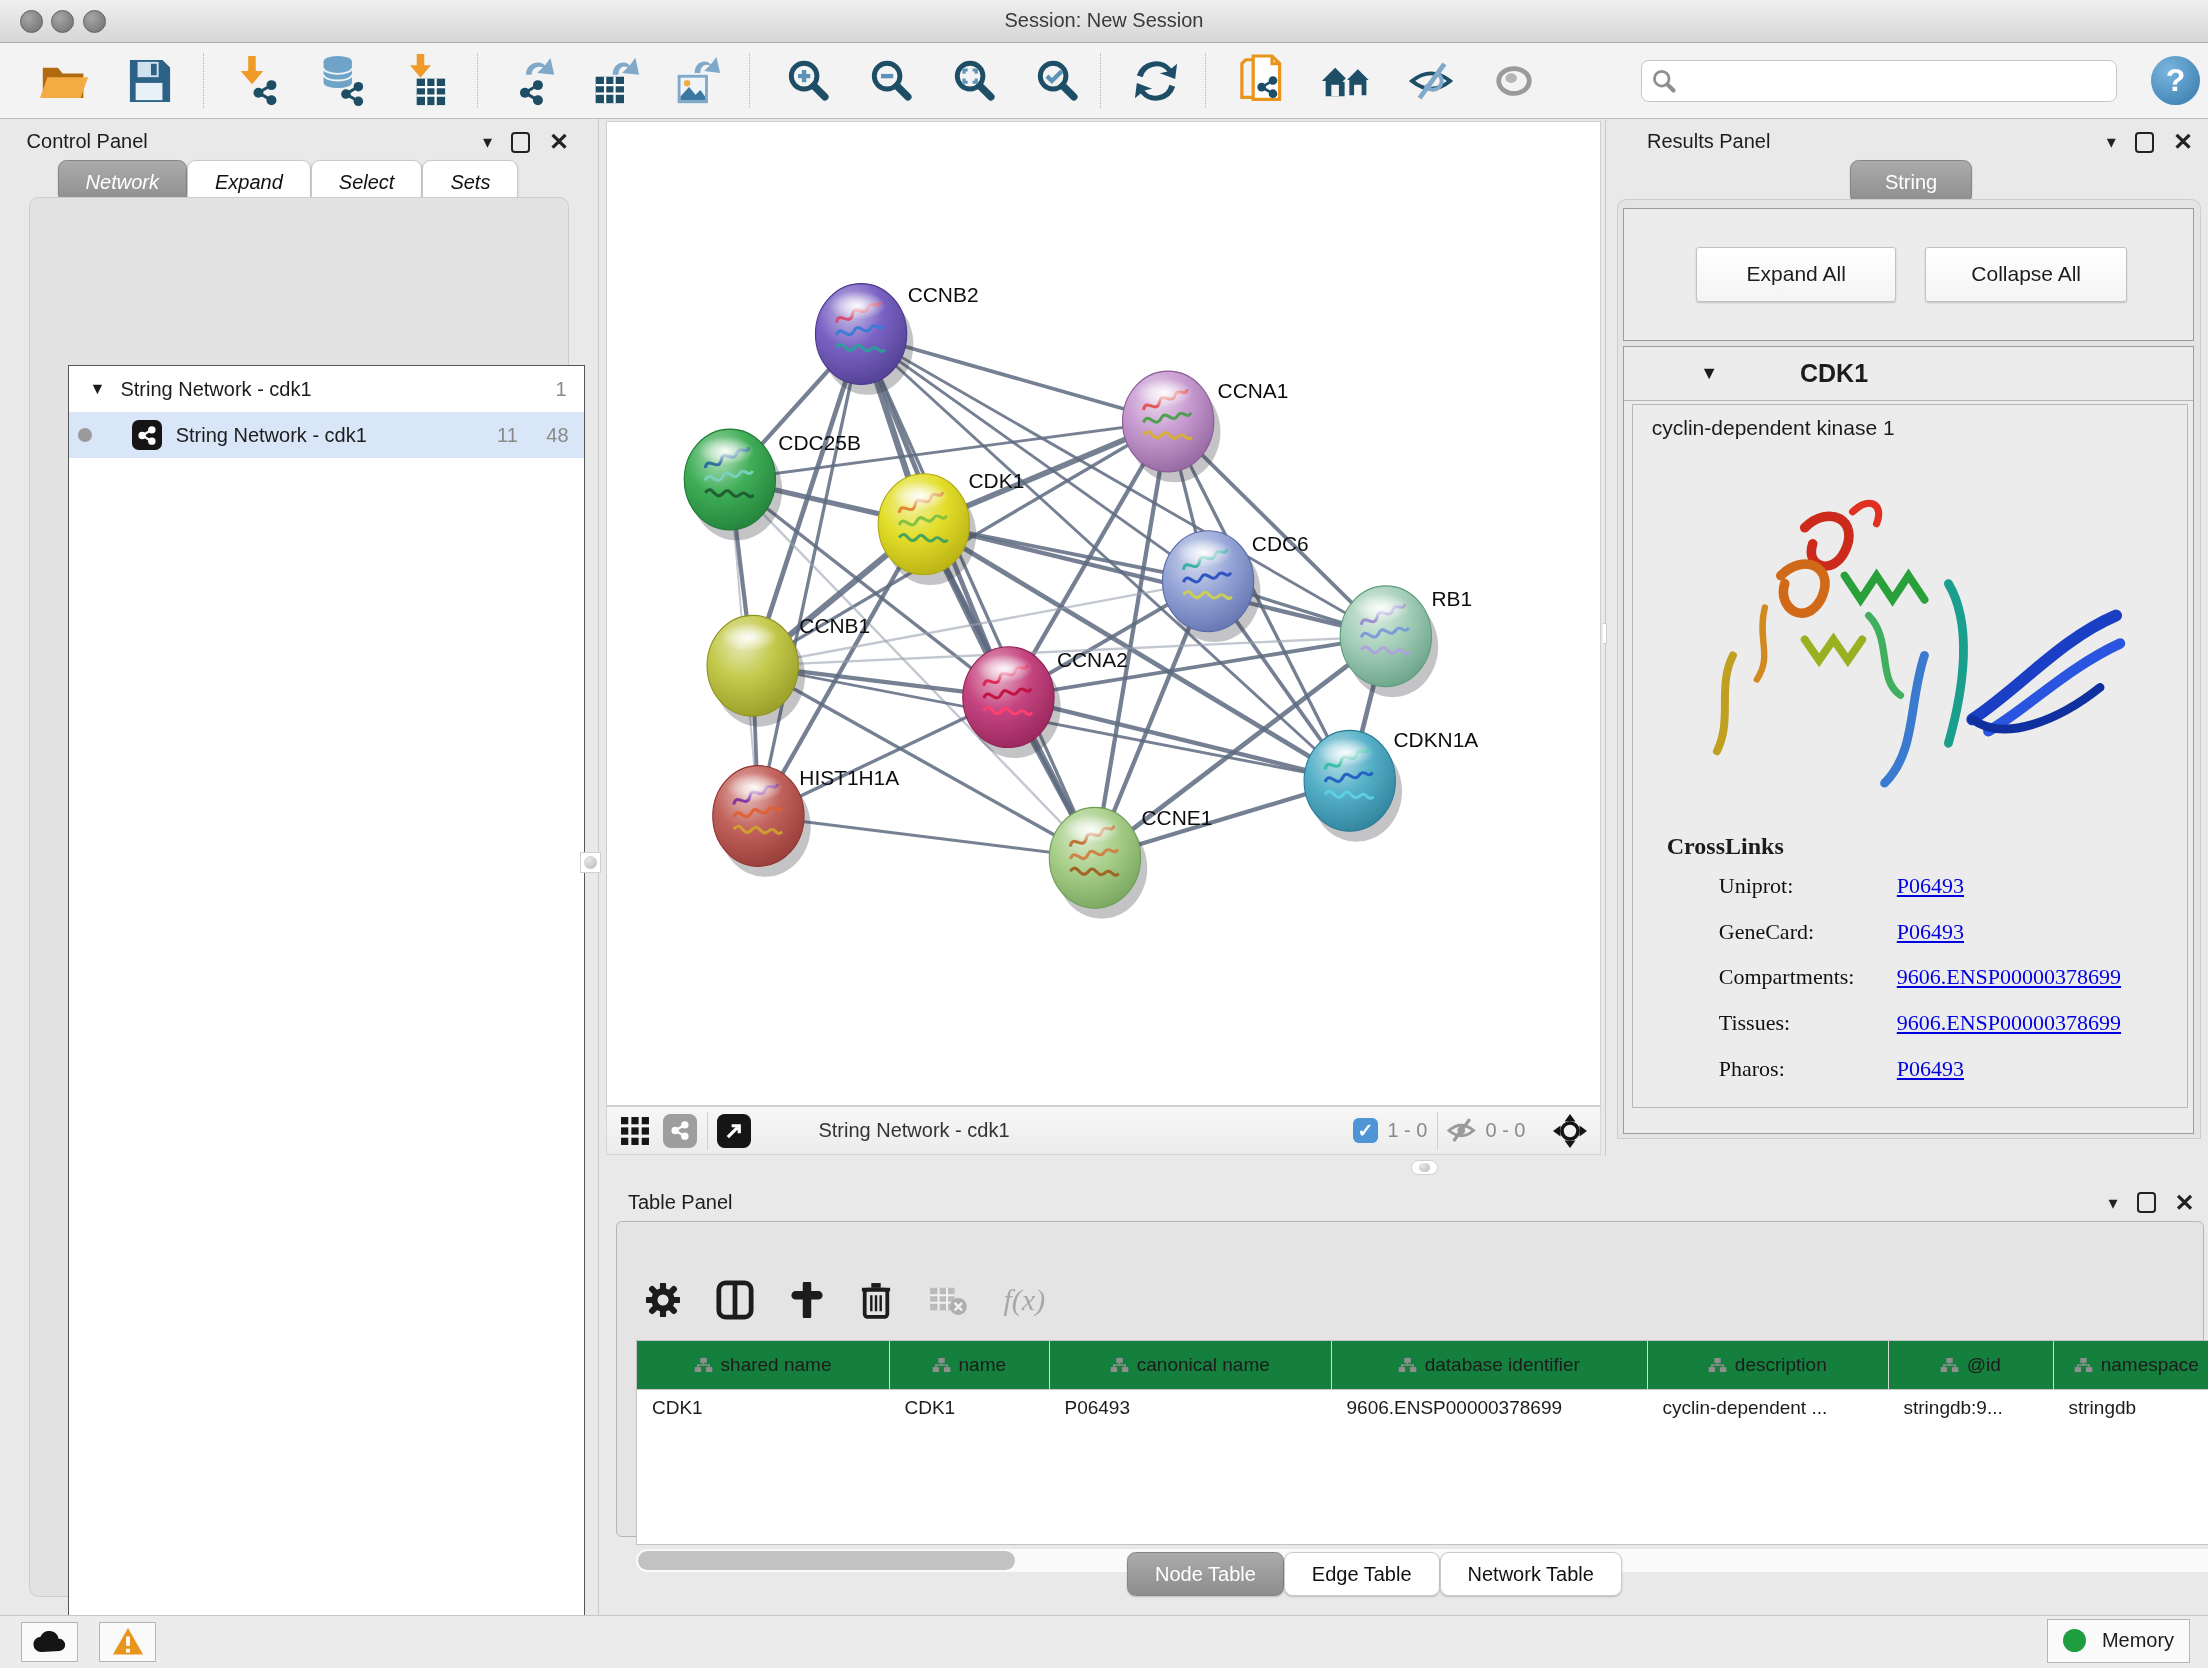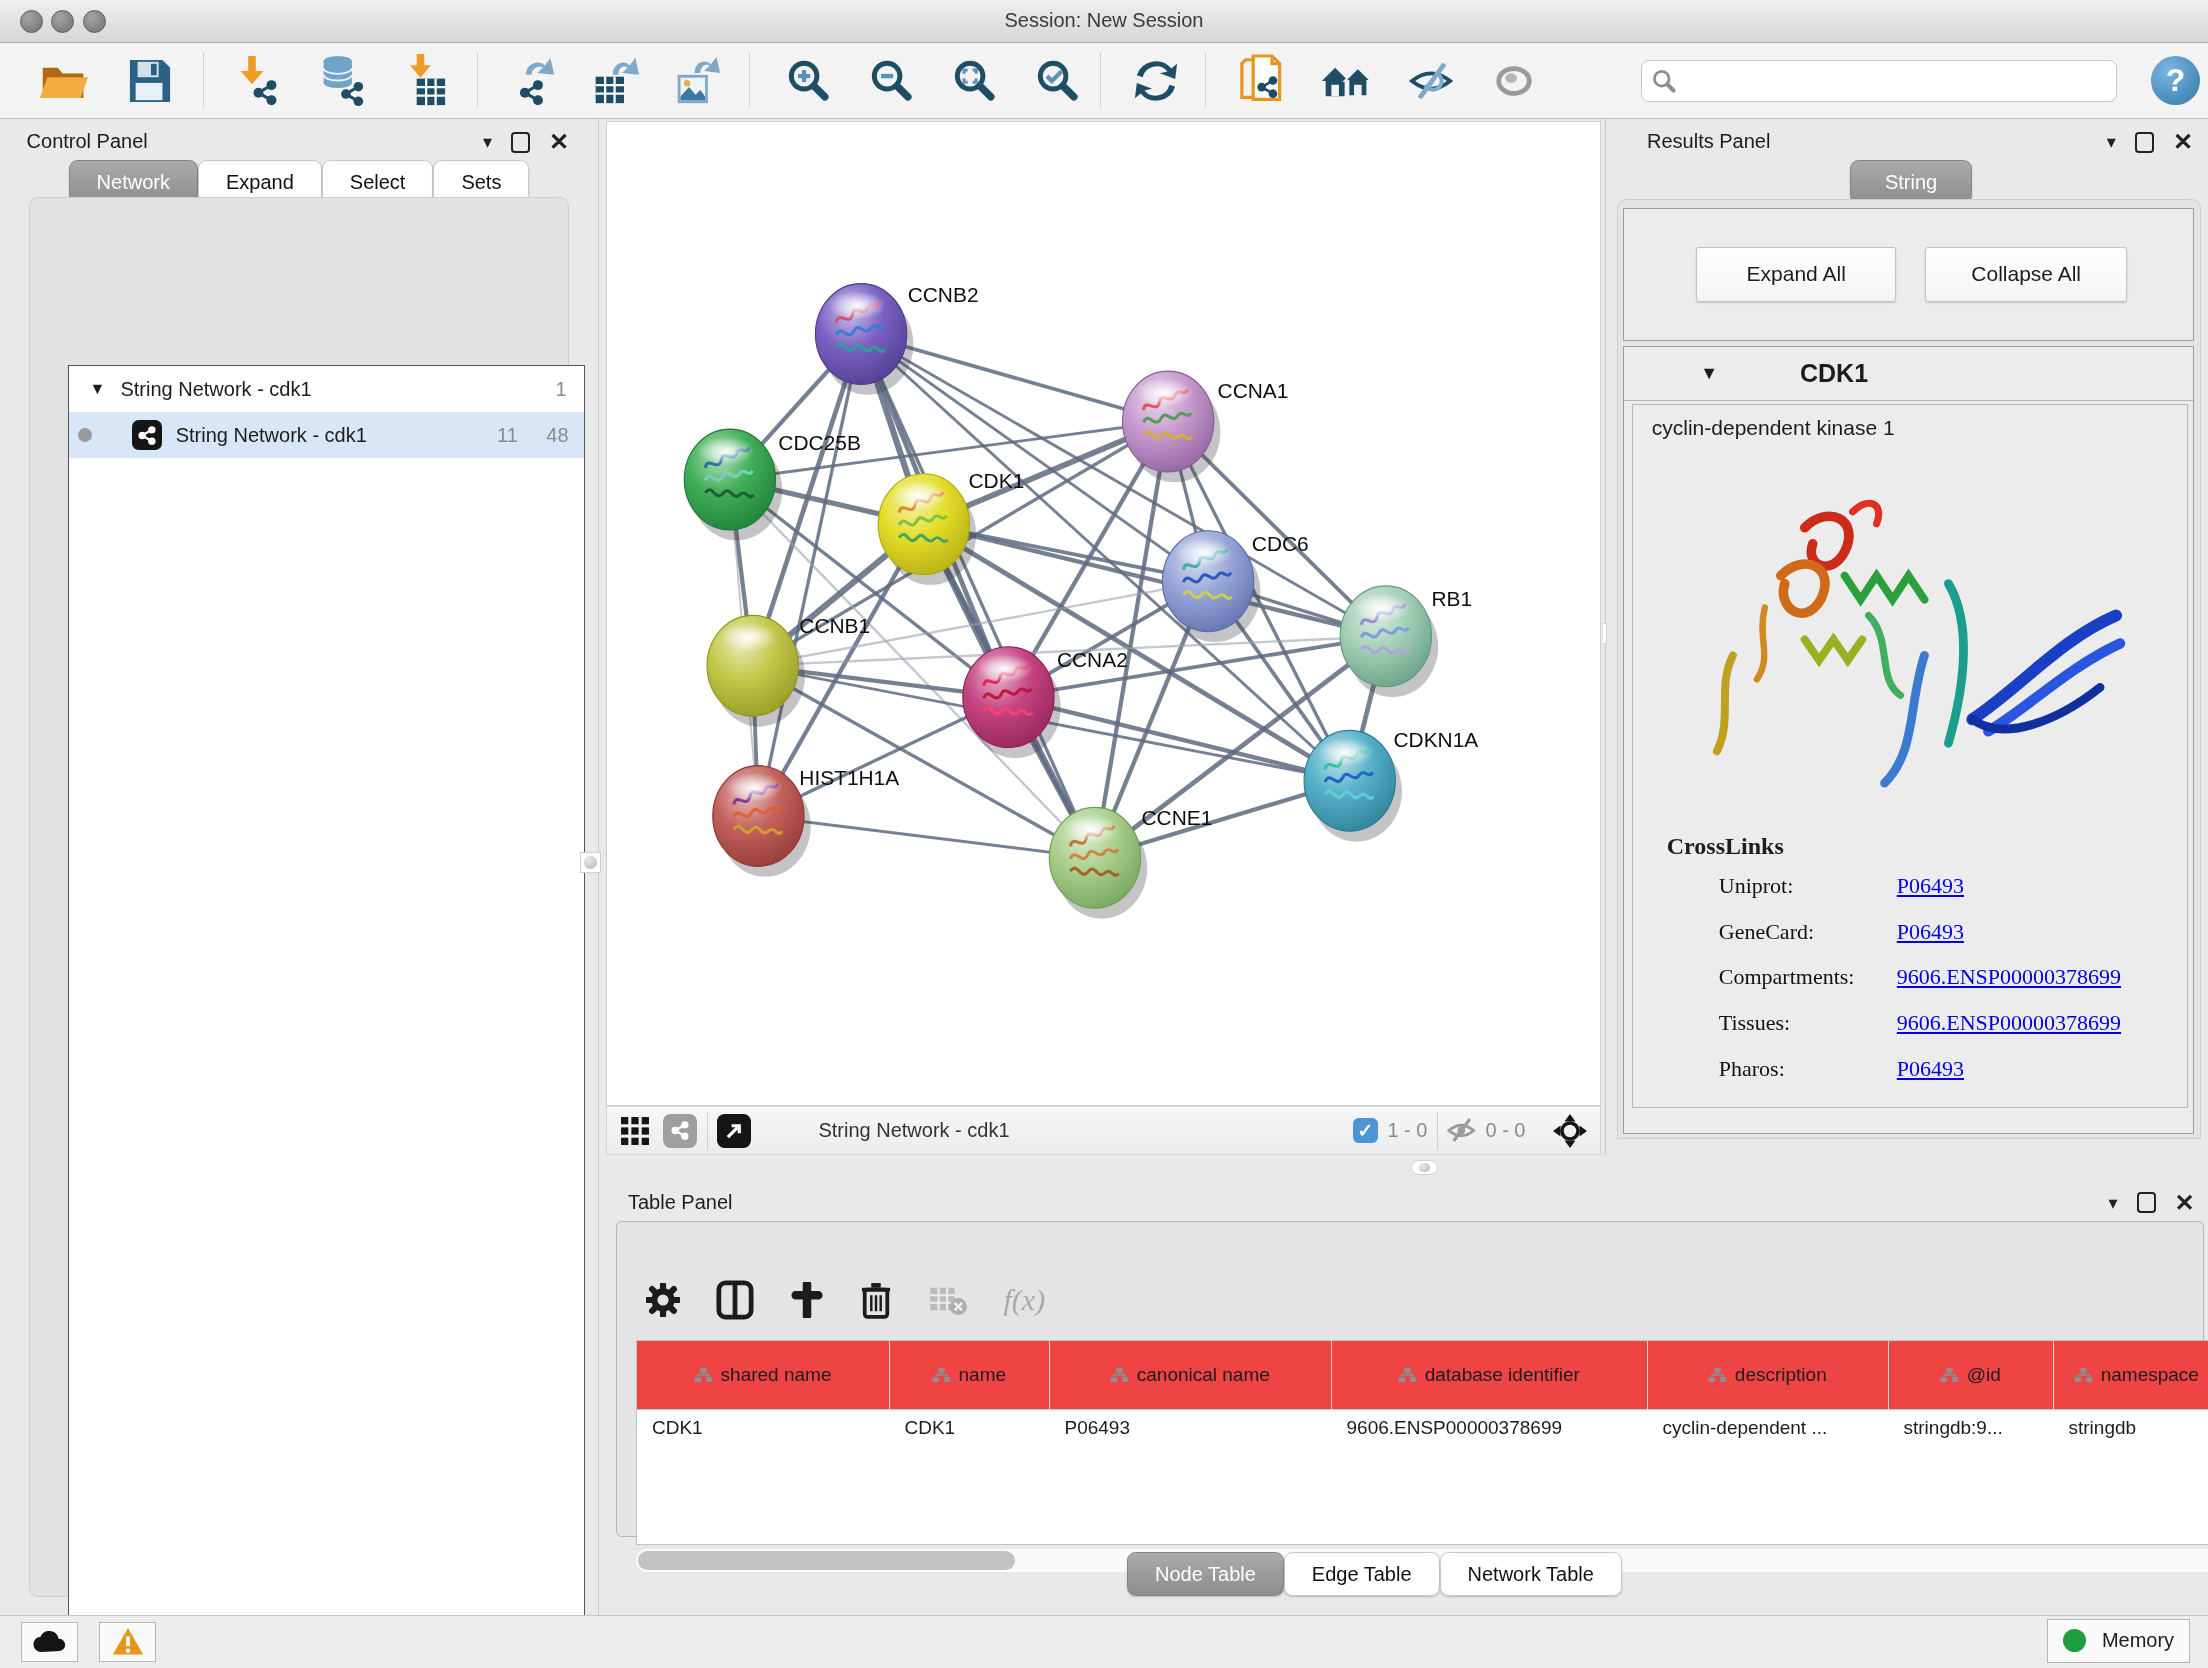--- a/index.html
+++ b/index.html
@@ -19,21 +19,21 @@
   .phdr{position:absolute;font-size:20px;color:#1c1c1c;}
   .wbx{position:absolute;display:flex;gap:19px;align-items:center;}
   .tri{font-size:18px;color:#222;line-height:1;}
   .sqr{width:15px;height:17px;border:2.4px solid #222;border-radius:3.8px;}
   .xx{font-size:24px;font-weight:bold;color:#222;line-height:1;}
   .tab{height:44px;padding:0 27px;background:#fff;border:1px solid #c9c9c9;border-radius:8.6px;font-size:20px;display:flex;align-items:center;justify-content:center;color:#111;box-shadow:0 1px 1.9px rgba(0,0,0,.2);box-sizing:border-box;}
   .tab.sel{background:linear-gradient(#ababab,#8d8d8d);color:#fff;border-color:#868686;}
   .btn{background:linear-gradient(#ffffff,#f4f4f4);border:1px solid #c2c2c2;border-radius:3px;font-size:21px;display:flex;align-items:center;justify-content:center;box-shadow:0 1px 1.9px rgba(0,0,0,.18);}
   
   .cpanel{position:absolute;left:7.6px;top:119px;width:590px;height:1496px;background:#e9e9e9;}
-  .cp-tabs{position:absolute;left:61px;top:41px;display:flex;}
+  .cp-tabs{position:absolute;left:50px;top:41px;display:flex;font-style:italic;}
   .cp-box{position:absolute;left:21px;top:78px;width:538px;height:1398px;background:#e2e2e2;border:1px solid #cdcdcd;border-radius:9.5px;}
   .treebox{position:absolute;left:38px;top:167px;width:517px;height:1309px;background:#fff;border:1.9px solid #555;box-sizing:border-box;}
   .trow{position:absolute;left:0;width:100%;height:46px;display:flex;align-items:center;font-size:20px;}
   .gcount{color:#8a8a8a;}
   
   .npanel{position:absolute;left:601px;top:119px;width:1002px;height:1037px;background:#e9e9e9;}
   .ncanvas{position:absolute;left:4.8px;top:1.9px;width:995px;height:985px;background:#fff;border:1px solid #cfcfcf;box-sizing:border-box;}
   .ntoolbar{position:absolute;left:4.8px;top:987px;width:995px;height:49px;background:linear-gradient(#f7f7f7,#ececec);border:1px solid #d4d4d4;display:flex;align-items:center;box-sizing:border-box;}
   .nsep{width:0;height:38px;border-left:1px solid #cfcfcf;margin:0 9.5px;}
   .blkbtn{width:34px;height:34px;border-radius:7.6px;background:#151515;color:#fff;display:flex;align-items:center;justify-content:center;}
@@ -45,21 +45,21 @@
   .r-card{position:absolute;background:#ececec;border:1.9px solid #9c9c9c;box-sizing:border-box;}
   .xrow{position:absolute;left:0;width:100%;height:46px;font-family:"Liberation Serif",serif;font-size:22px;}
   .xlabel{position:absolute;left:86px;color:#111;}
   .xval{position:absolute;left:264px;color:#0000e0;text-decoration:underline;cursor:pointer;}
   
   .tpanel{position:absolute;left:601px;top:1181px;width:1607px;height:434px;background:#e9e9e9;}
   .tp-box{position:absolute;left:15px;top:40px;width:1586px;height:314px;background:#e4e4e4;border:1px solid #b5b5b5;border-radius:5.7px;}
   .tp-toolbar{position:absolute;left:28.5px;top:49px;height:57px;display:flex;align-items:center;gap:36px;}
   .dtable{position:absolute;left:19px;top:118px;width:1583px;height:205px;background:#fff;border:1px solid #c2c2c2;box-sizing:border-box;overflow:hidden;}
   table.grid{border-collapse:collapse;width:1583px;table-layout:fixed;font-size:19px;}
-  table.grid th{font-weight:normal;background:#ef4444;border-right:1px solid #d8d8d8;border-bottom:1px solid #c8c8c8;height:34px;padding:17px;}
+  table.grid th{font-weight:normal;background:#15803d;border-right:1px solid #d8d8d8;border-bottom:1px solid #c8c8c8;height:34px;padding:7px;}
   table.grid td{height:36px;padding:0 0 0 15px;text-align:left;border-right:1px solid transparent;}
   .thflex{display:flex;align-items:center;justify-content:center;gap:7.6px;color:#1c1c1c;}
   .hscroll{position:absolute;left:19px;top:327px;width:1583px;height:23px;background:#fafafa;border-radius:11.4px;}
   .hthumb{position:absolute;left:1.9px;top:1.9px;width:377px;height:19px;background:#c2c2c2;border-radius:9.5px;}
   .tp-tabs{position:absolute;left:526px;top:371px;display:flex;}
   
   .statusbar{position:absolute;left:0;top:1615px;width:2208px;height:53px;background:#ececec;border-top:1px solid #c6c6c6;}
   .sbtn{position:absolute;top:5.7px;width:57px;height:40px;background:#fafafa;border:1.9px solid #b5b5b5;display:flex;align-items:center;justify-content:center;box-sizing:border-box;}
   .membtn{position:absolute;left:2047px;top:2.9px;width:143px;height:44px;background:#fafafa;border:1.9px solid #b5b5b5;display:flex;align-items:center;justify-content:center;gap:16px;font-size:20px;box-sizing:border-box;}
   .splitter-h{position:absolute;width:19px;height:19px;background:#fff;border:1px solid #d0d0d0;display:flex;align-items:center;justify-content:center;}

